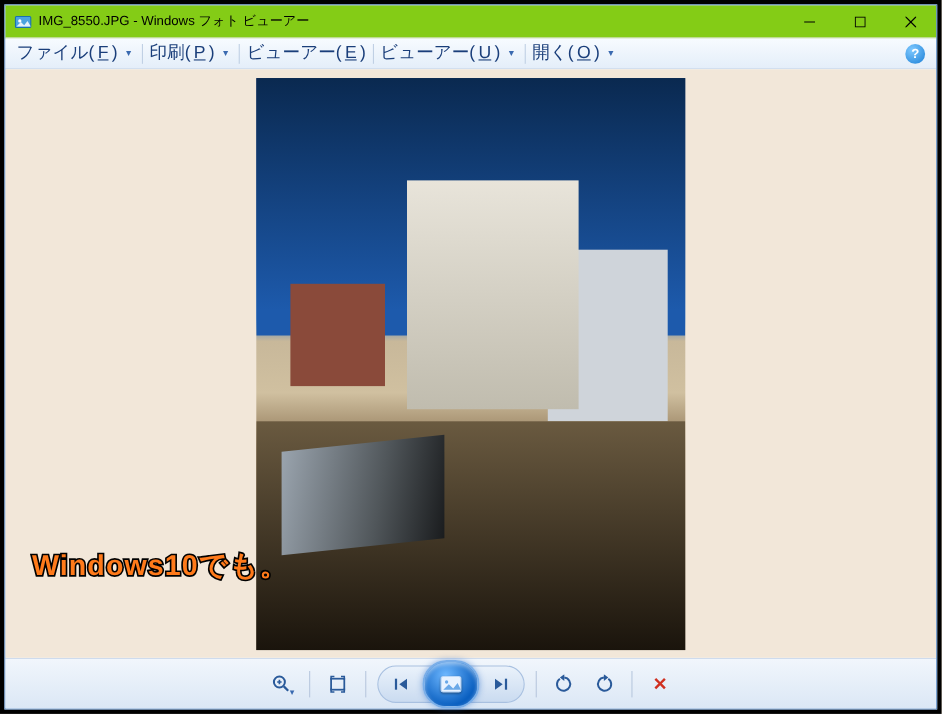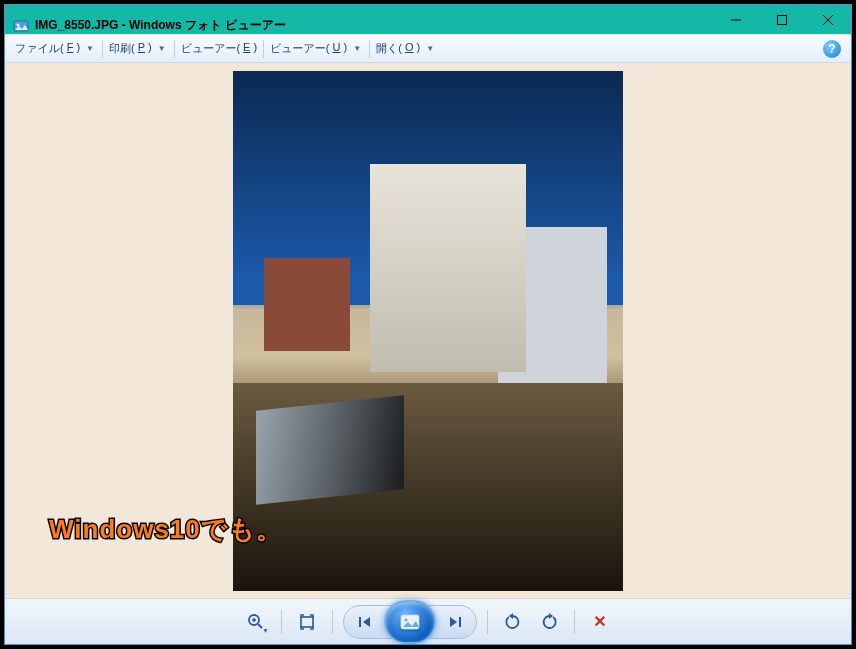--- a/index.html
+++ b/index.html
@@ -1,43 +1,43 @@
 <!DOCTYPE html>
 <html><head>
 <meta charset="utf-8">
 <style>
 * { margin: 0; padding: 0; box-sizing: border-box; font-family: "Yu Gothic UI", "Meiryo", sans-serif; }
 body { width: 856px; height: 649px; background: #000; overflow: hidden; }
 
 .window { width: 848px; height: 641px; margin: 4px; background: #fff; border: 1px solid #5a8cc7; display: flex; flex-direction: column; position: relative; }
 
-.titlebar { height: 30px; background: #14b8a6; display: flex; align-items: flex-end; padding-left: 8px; border-bottom: 1px solid #e5e5e5; font-weight: bold; }
+.titlebar { height: 30px; background: #84cc16; display: flex; align-items: center; padding-left: 8px; border-bottom: 1px solid #e5e5e5; }
 .titlebar-icon { width: 16px; height: 16px; margin-right: 6px; }
 .titlebar-title { font-size: 12px; color: #000; flex: 1; white-space: nowrap; }
 .window-controls { display: flex; height: 100%; }
 .window-btn { width: 46px; height: 30px; display: flex; align-items: center; justify-content: center; cursor: pointer; }
 
 .menubar { height: 28px; background: linear-gradient(#f7fbff, #e4eef9); border-bottom: 1px solid #c9d8ec; display: flex; align-items: center; padding: 0 6px; position: relative; }
-.menu-item { font-size: 11px; color: #1a3e7a; padding: 3px 4px; cursor: pointer; display: flex; align-items: flex-start; gap: 3px; }
+.menu-item { font-size: 16px; color: #1a3e7a; padding: 3px 4px; cursor: pointer; display: flex; align-items: center; gap: 3px; }
 .menu-item .u { text-decoration: underline; }
 .menu-drop { color: #3a6ab0; font-size: 8px; padding: 0 6px 0 2px; cursor: pointer; }
 .menu-sep { width: 1px; height: 18px; background: #c0d0e4; margin: 0 2px; }
 .help-icon { margin-left: auto; width: 18px; height: 18px; border-radius: 50%; background: radial-gradient(circle at 35% 30%, #7fc9ff, #1a7fd6); color: #fff; font-size: 12px; font-weight: bold; display: flex; align-items: center; justify-content: center; cursor: pointer; margin-right: 4px; }
 
 .content { flex: 1; background: #f2e7d9; display: flex; align-items: center; justify-content: center; position: relative; }
 .photo { width: 390px; height: 520px; background: linear-gradient(180deg, #0a2a5e 0%, #1a4a90 28%, #3a7ac8 42%, #c8b89a 46%, #d0c0a0 55%, #887050 65%, #30281a 100%); position: relative; overflow: hidden; }
 
 .sky { position:absolute; inset:0 0 55% 0; background: linear-gradient(180deg,#0a2950,#1d5aac 90%); }
 .bld1 { position:absolute; left:35%; top:18%; width:40%; height:40%; background: linear-gradient(180deg,#e8e4da,#c0bcae); }
 .bld2 { position:absolute; left:8%; top:36%; width:22%; height:18%; background:#8a4a3a; }
 .bld3 { position:absolute; left:68%; top:30%; width:28%; height:30%; background:#cfd4da; }
 .ground { position:absolute; left:0; bottom:0; width:100%; height:40%; background: linear-gradient(180deg,#6a5a40,#1a140c); }
 .canopy { position:absolute; left:6%; bottom:18%; width:38%; height:18%; background: linear-gradient(100deg,#9aa4ae 0%,#50565a 60%,#1a1c1e 100%); transform: skewY(-6deg); }
 
-.overlay-text { position: absolute; left: 24px; right: 24px; bottom: 53px; pointer-events: none; margin-left: 20px; }
+.overlay-text { position: absolute; left: 24px; right: 24px; bottom: 68px; pointer-events: none; }
 .ov-line1 { font-size: 26px; font-weight: 800; color: #ff7a1a; -webkit-text-stroke: 3px #000; paint-order: stroke fill; margin-bottom: -2px; letter-spacing: 1px; }
 .ov-line2 { font-size: 40px; font-weight: 900; color: #ffe23a; -webkit-text-stroke: 4px #000; paint-order: stroke fill; letter-spacing: 1px; white-space: nowrap; }
 
 .toolbar { height: 46px; background: linear-gradient(#f1f6fc, #dbe7f5); border-top: 1px solid #c9d8ec; display: flex; align-items: center; justify-content: center; gap: 6px; }
 .tool-btn { width: 30px; height: 28px; border-radius: 4px; display: flex; align-items: center; justify-content: center; cursor: pointer; color: #2a5a9a; position: relative; }
 .tool-sep { width: 1px; height: 24px; background: #b8c8de; margin: 0 4px; }
 .nav-group { display: flex; align-items: center; background: linear-gradient(#eaf2fb,#cadbf0); border: 1px solid #a8c0e0; border-radius: 18px; padding: 1px 4px; height: 34px; gap: 0; }
 .nav-btn { width: 34px; height: 30px; display: flex; align-items: center; justify-content: center; cursor: pointer; color: #2a5a9a; border-radius: 14px; }
 .play-btn { width: 52px; height: 44px; border-radius: 22px; background: radial-gradient(circle at 40% 30%, #6fb8ff, #0a5fc0 70%); border: 2px solid #7aaee8; box-shadow: 0 0 6px rgba(30,100,200,.5), inset 0 2px 4px rgba(255,255,255,.5); display: flex; align-items: center; justify-content: center; cursor: pointer; margin: 0 2px; position: relative; z-index: 2; }
 .play-btn svg { filter: drop-shadow(0 1px 1px rgba(0,0,0,.4)); }

